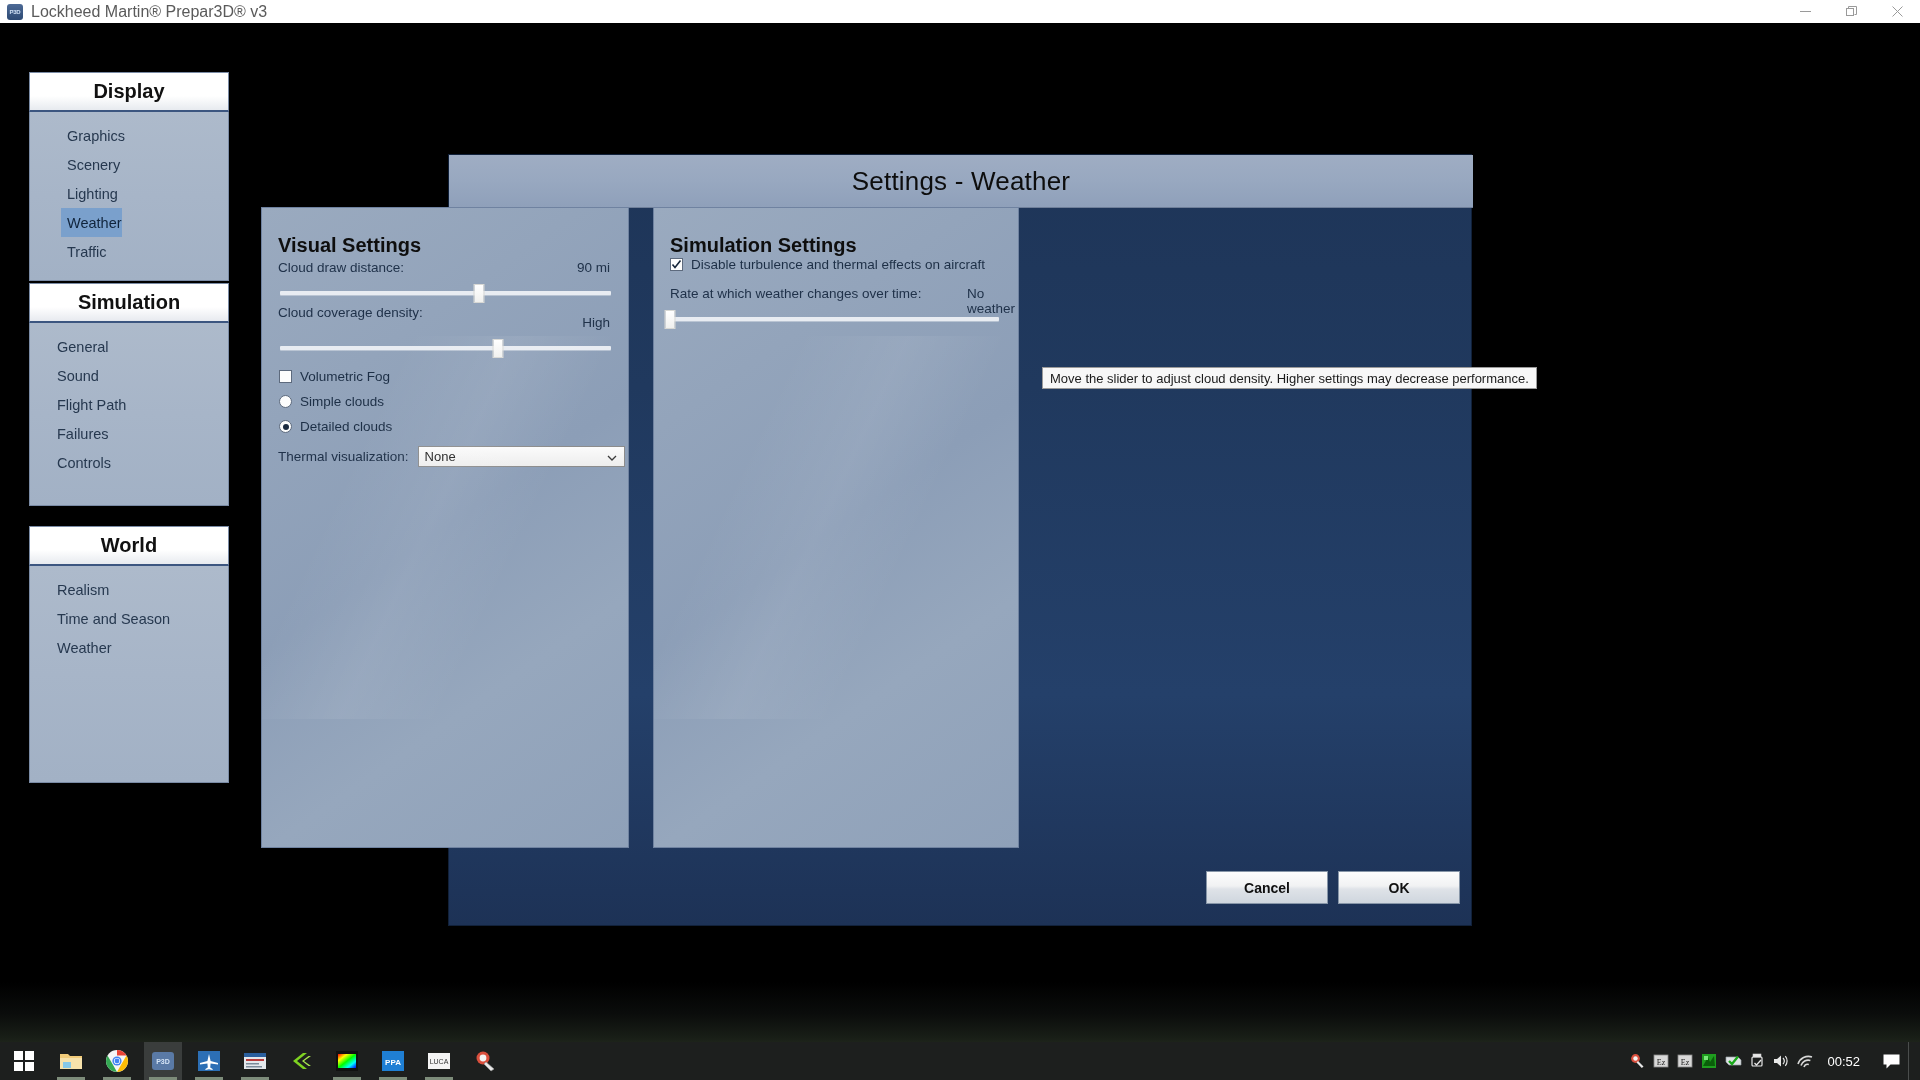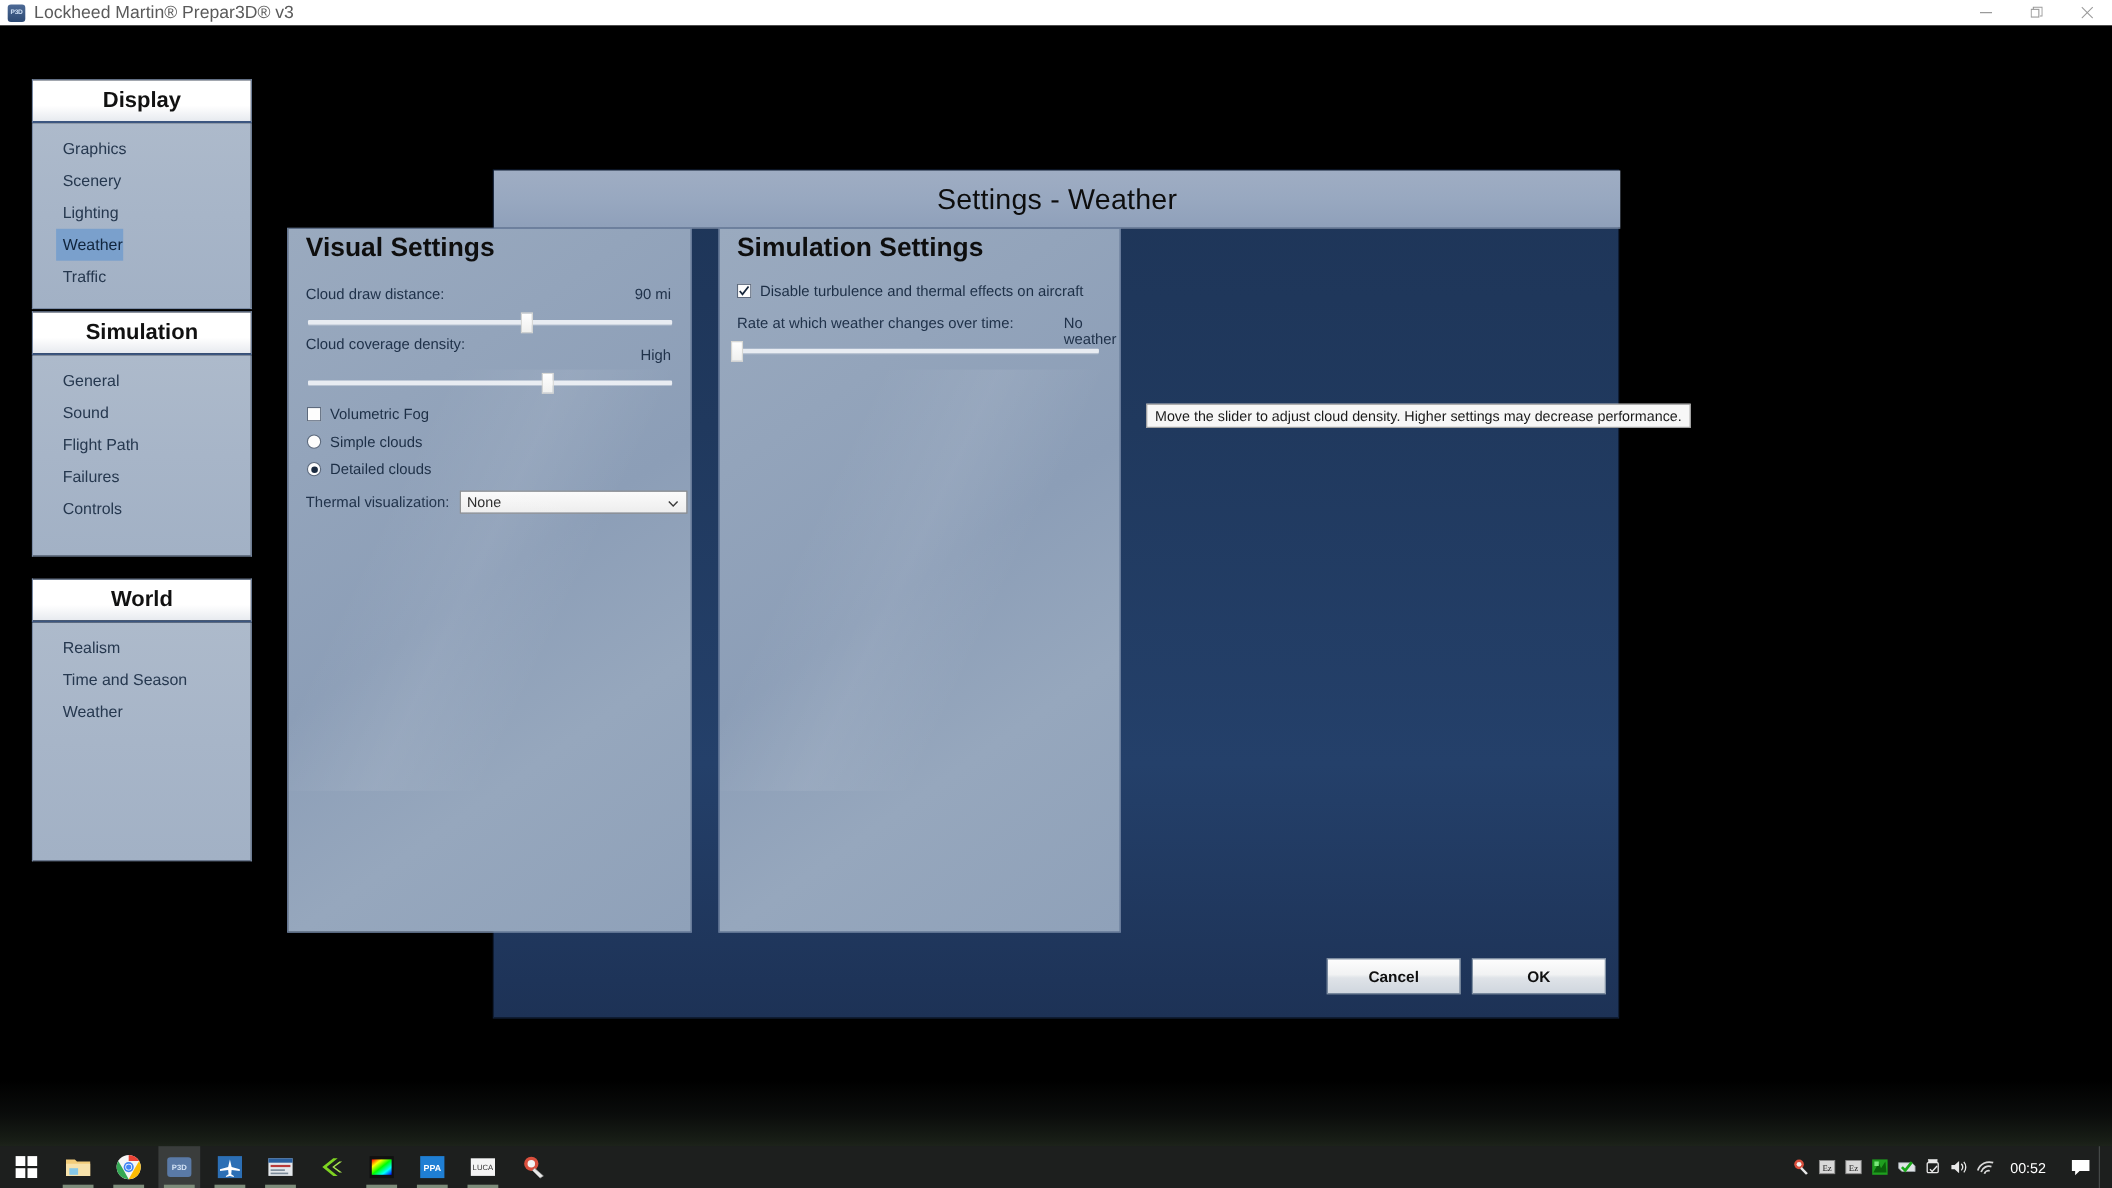--- a/index.html
+++ b/index.html
@@ -100,21 +100,21 @@
     padding-left: 27px;
     font-size: 14.5px; color: #26384f;
   }
   .nav-item.selected {
     background: #7aa0cc;
     color: #10243c;
     margin-left: 21px;
     padding-left: 6px;
     width: 61px;
   }
-  #nav-group-display .nav-list { padding-bottom: 14px; }
+  #nav-group-display .nav-list { padding-bottom: 14px; padding-left: 10px; }
   #nav-group-simulation { margin-top: 2px; }
   #nav-group-simulation .nav-list { padding-bottom: 28px; }
   #nav-group-world { margin-top: 20px; }
   #nav-group-world .nav-list { padding-bottom: 120px; }
 
   
   .panel {
     position: absolute;
     background: linear-gradient(145deg, #9aaabf 0%, #93a4bb 25%, #8c9eb7 50%, #96a7bd 72%, #8fa1b9 100%);
     border: 1px solid #6f82a0;
@@ -124,22 +124,22 @@
     content: "";
     position: absolute; left: -40%; top: 20%;
     width: 180%; height: 60%;
     background: linear-gradient(115deg, rgba(255,255,255,0) 35%, rgba(255,255,255,.07) 48%, rgba(255,255,255,0) 60%);
     pointer-events: none;
   }
   #panel-visual { left: 261px; top: 207px; width: 368px; height: 641px; }
   #panel-sim    { left: 653px; top: 207px; width: 366px; height: 641px; }
 
   .panel-title {
-    position: absolute; left: 16px; top: 4px;
-    font-size: 24px; font-weight: bold; color: #0e0e0e;
+    position: absolute; left: 16px; top: 26px;
+    font-size: 20px; font-weight: bold; color: #0e0e0e;
   }
 
   .row-label {
     position: absolute;
     font-size: 13.5px; color: #20324a;
   }
   .row-value {
     position: absolute;
     font-size: 13.5px; color: #20324a;
   }

